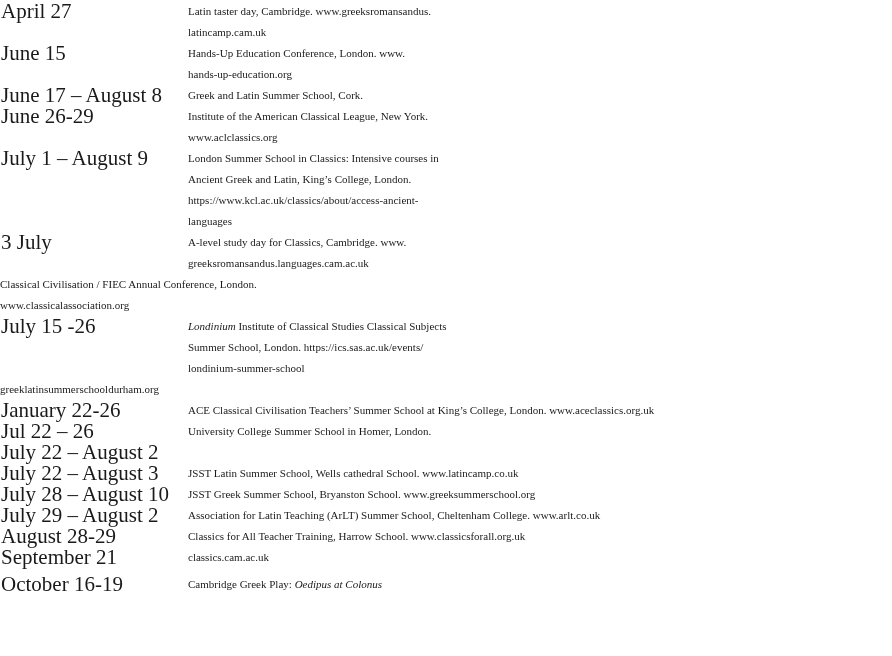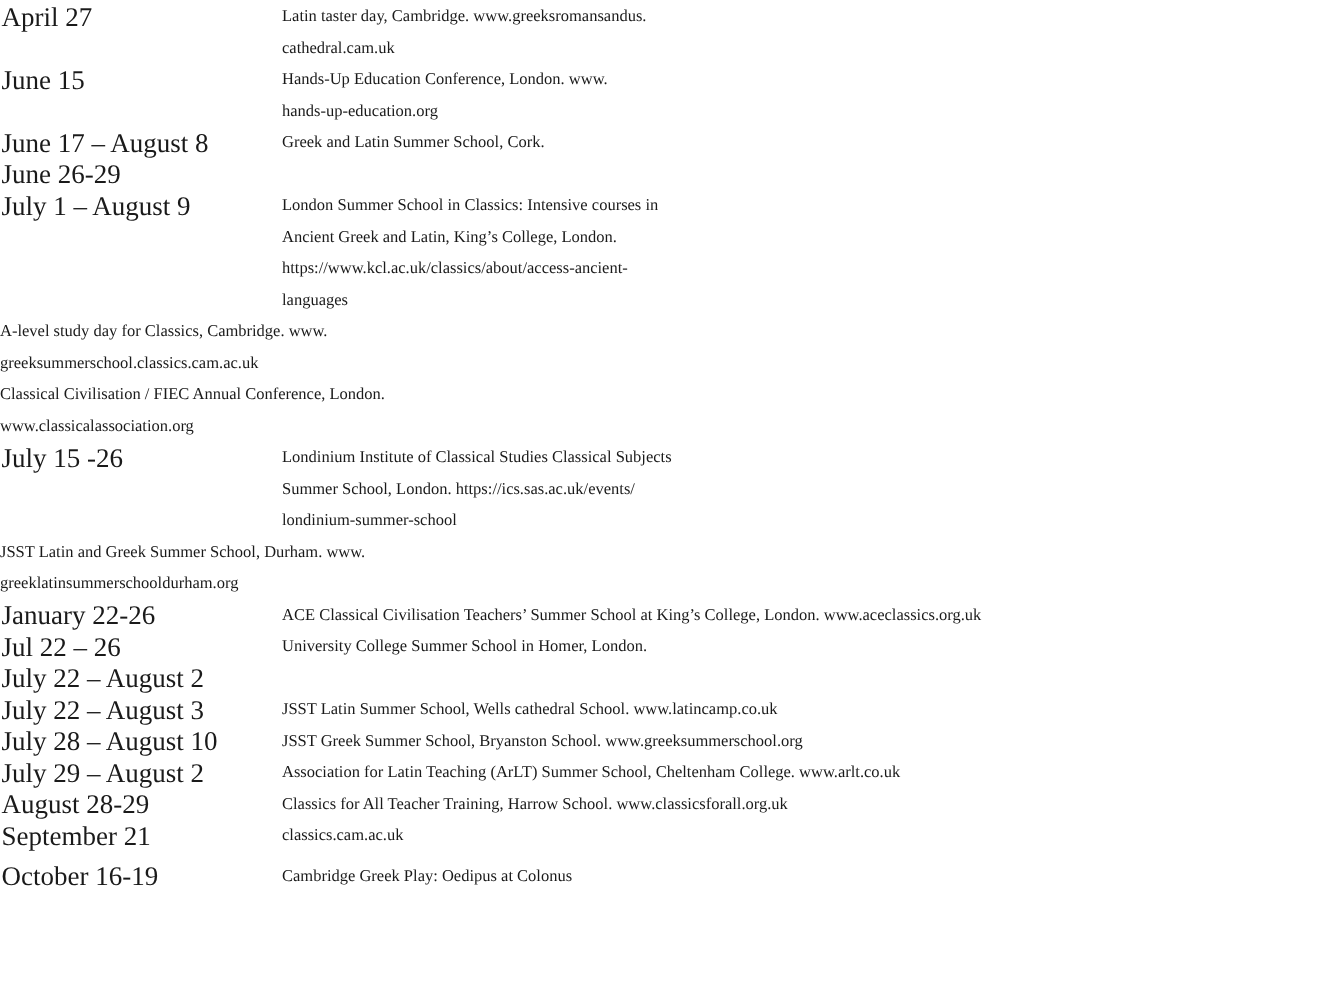--- a/index.html
+++ b/index.html
@@ -22,84 +22,90 @@
   .row {
     display: flex;
     align-items: flex-start;
   }
   .row.gap-top {
     margin-top: 6px;
   }
   .date {
     flex: 0 0 188px;
     width: 188px;
-    font-size: 18px;
+    font-size: 21px;
     line-height: 21px;
     padding-left: 1px;
     box-sizing: border-box;
     white-space: nowrap;
   }
   .desc {
     flex: 1 1 auto;
     min-width: 0;
   }
   .line {
     font-size: 11px;
     line-height: 21px;
     white-space: nowrap;
   }
   .italic {
+    font-style: italic;
   }
 </style>
 </head>
 <body>
 
 <div id="page">
   <div id="event-list">
   <div class="row">
     <div class="date">April 27</div>
     <div class="desc">
           <div class="line"><span>Latin taster day, Cambridge. www.greeksromansandus.</span></div>
-          <div class="line"><span>cathedral.cam.uk</span></div>
+          <div class="line"><span>latincamp.cam.uk</span></div>
         </div>
   </div>
 
   <div class="row">
     <div class="date">June 15</div>
     <div class="desc">
           <div class="line"><span>Hands-Up Education Conference, London. www.</span></div>
           <div class="line"><span>hands-up-education.org</span></div>
         </div>
   </div>
 
   <div class="row">
     <div class="date">June 17 – August 8</div>
     <div class="desc">
           <div class="line"><span>Greek and Latin Summer School, Cork.</span></div>
         </div>
   </div>
 
   <div class="row">
     <div class="date">June 26-29</div>
+    <div class="desc">
+          <div class="line"><span>Institute of the American Classical League, New York.</span></div>
+          <div class="line"><span>www.aclclassics.org</span></div>
+        </div>
   </div>
 
   <div class="row">
     <div class="date">July 1 – August 9</div>
     <div class="desc">
           <div class="line"><span>London Summer School in Classics: Intensive courses in</span></div>
           <div class="line"><span>Ancient Greek and Latin, King’s College, London.</span></div>
           <div class="line"><span>https://www.kcl.ac.uk/classics/about/access-ancient-</span></div>
           <div class="line"><span>languages</span></div>
         </div>
   </div>
 
   <div class="row">
+    <div class="date">3 July</div>
     <div class="desc">
           <div class="line"><span>A-level study day for Classics, Cambridge. www.</span></div>
-          <div class="line"><span>greeksummerschool.classics.cam.ac.uk</span></div>
+          <div class="line"><span>greeksromansandus.languages.cam.ac.uk</span></div>
         </div>
   </div>
 
   <div class="row">
     <div class="desc">
           <div class="line"><span>Classical Civilisation / FIEC Annual Conference, London.</span></div>
           <div class="line"><span>www.classicalassociation.org</span></div>
         </div>
   </div>
 
@@ -107,21 +113,20 @@
     <div class="date">July 15 -26</div>
     <div class="desc">
           <div class="line"><span class="italic">Londinium</span><span> Institute of Classical Studies Classical Subjects</span></div>
           <div class="line"><span>Summer School, London. https://ics.sas.ac.uk/events/</span></div>
           <div class="line"><span>londinium-summer-school</span></div>
         </div>
   </div>
 
   <div class="row">
     <div class="desc">
-          <div class="line"><span>JSST Latin and Greek Summer School, Durham. www.</span></div>
           <div class="line"><span>greeklatinsummerschooldurham.org</span></div>
         </div>
   </div>
 
   <div class="row">
     <div class="date">January 22-26</div>
     <div class="desc">
           <div class="line"><span>ACE Classical Civilisation Teachers’ Summer School at King’s College, London. www.aceclassics.org.uk</span></div>
         </div>
   </div>

